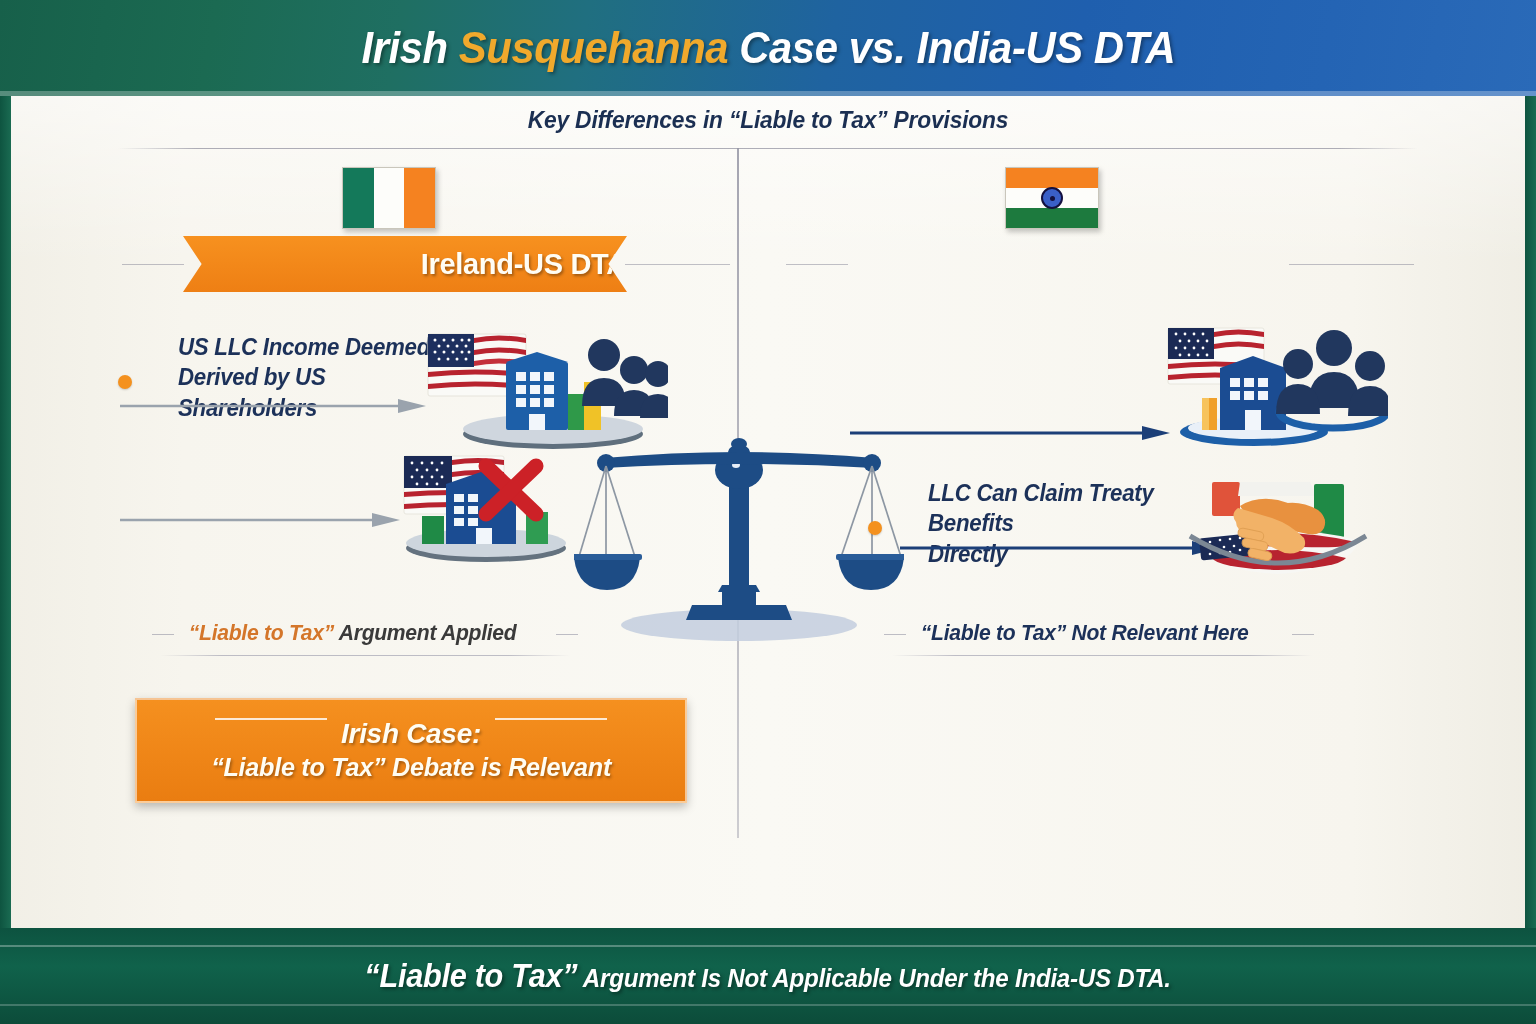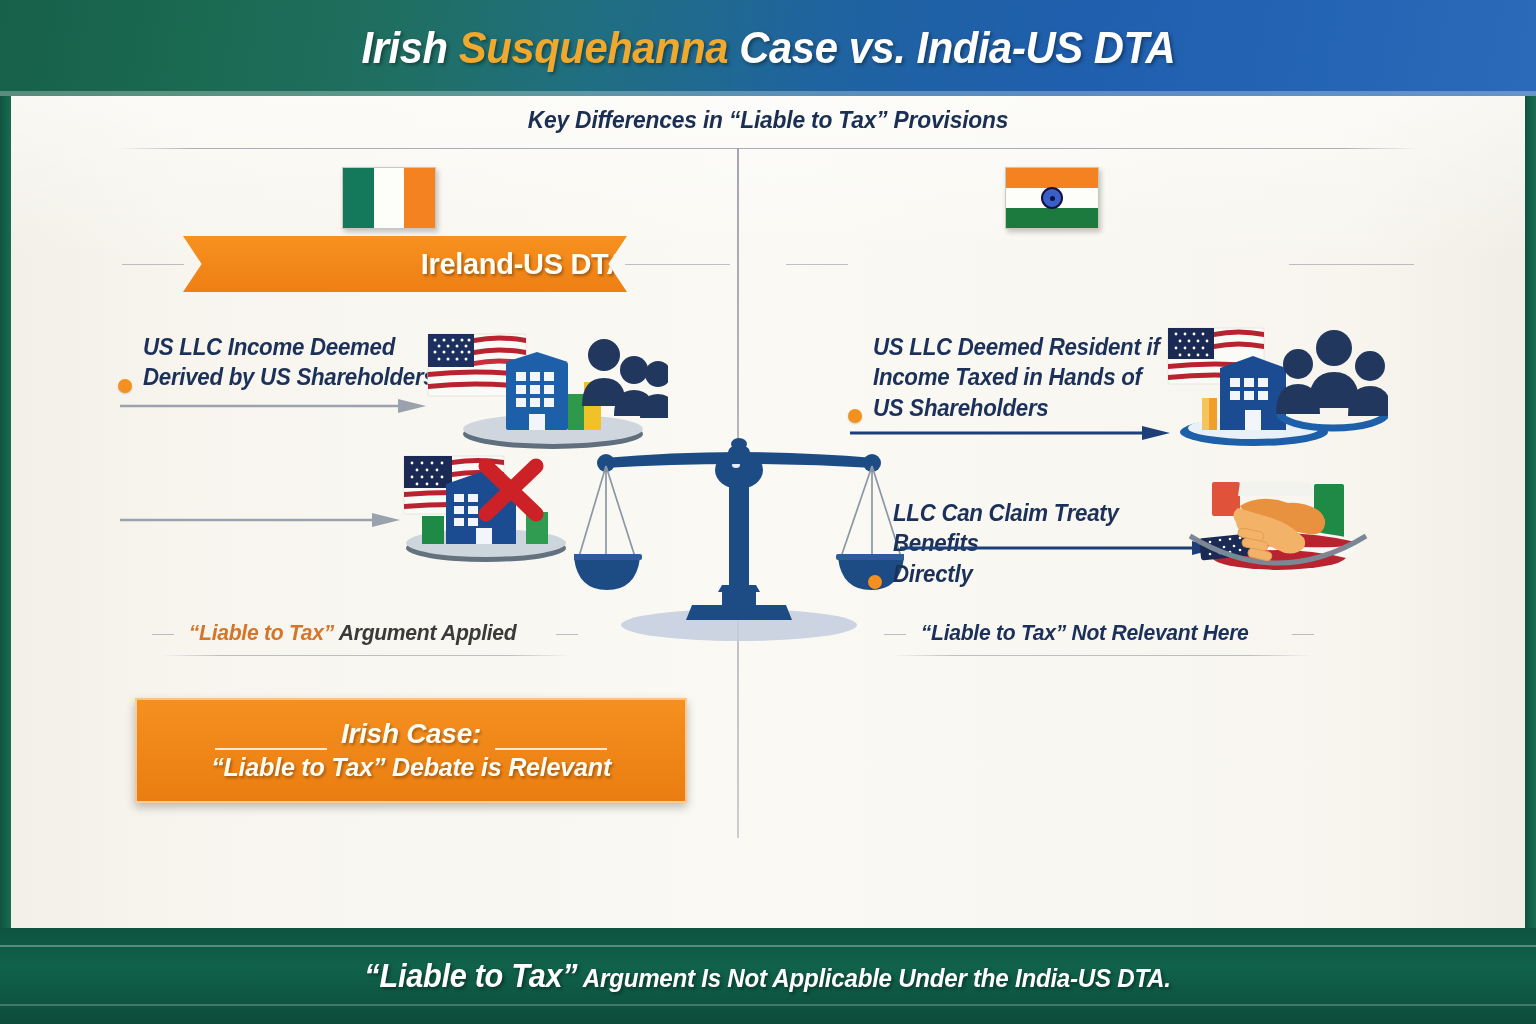--- a/index.html
+++ b/index.html
@@ -169,21 +169,21 @@
     background: rgba(120,120,140,0.45);
     top: 264px;
   }
   .ribbon-tail.l1 { left: 122px; width: 62px; }
   .ribbon-tail.l2 { left: 625px; width: 105px; }
   .ribbon-tail.r1 { left: 786px; width: 62px; }
   .ribbon-tail.r2 { left: 1289px; width: 125px; }
 
   
   .bullet-block { position: absolute; }
-  .bullet-row { display: flex; align-items: flex-end; }
+  .bullet-row { display: flex; align-items: center; gap: 35px; }
   .dot {
     flex: 0 0 auto;
     width: 14px; height: 14px;
     border-radius: 50%;
     background: #f4911e;
     margin-top: 9px;
     margin-right: 11px;
     box-shadow: 0 1px 2px rgba(0,0,0,0.18);
   }
   .bullet-text {
@@ -234,21 +234,21 @@
     height: 105px;
     display: flex;
     flex-direction: column;
     align-items: center;
     justify-content: center;
     box-shadow: 0 4px 9px rgba(0,0,0,0.25);
     border: 2px solid rgba(255,255,255,0.55);
   }
   .summary-box .title-line {
     display: flex;
-    align-items: flex-end;
+    align-items: flex-start;
     gap: 14px;
     width: 100%;
     justify-content: center;
     margin-bottom: 2px;
   }
   .summary-box .title-line .ln {
     width: 112px; height: 2px;
     background: rgba(255,255,255,0.82);
   }
   .summary-box .s-title {
@@ -534,30 +534,20 @@
         <line x1="298" y1="46" x2="266" y2="140"></line>
         <line x1="298" y1="46" x2="298" y2="140"></line>
         <line x1="298" y1="46" x2="328" y2="140"></line>
       </g>
 
       <path d="M264 138 L330 138 Q326 170 297 170 Q268 170 264 138 Z" fill="#1d4c85"></path>
       <rect x="262" y="134" width="70" height="6" rx="2" fill="#2a5d99"></rect>
     </svg>
   </div>
 
-  <div class="bullet-block" style="top:332px; left:848px; width:330px;">
-    <div class="bullet-row">
-      <div class="dot"></div>
-      <div class="bullet-text">
-        <div>US LLC Deemed Resident if</div>
-        <div>Income Taxed in Hands of</div>
-        <div>US Shareholders</div>
-      </div>
-    </div>
-  </div>
   <div class="arrow-line" style="top:425px; left:850px; width:320px;">
     <svg width="320" height="16" viewBox="0 0 320 16">
       <line x1="0" y1="8" x2="292" y2="8" stroke="#1c3f78" stroke-width="2.8"></line>
       <polygon points="292,1 320,8 292,15" fill="#1c3f78"></polygon>
     </svg>
   </div>
 
   <div class="icon-scene" style="top:322px; left:1158px; width:230px; height:128px;">
     <svg width="230" height="128" viewBox="0 0 230 128">
 
@@ -610,21 +600,21 @@
         <circle cx="176" cy="26" r="18"></circle>
         <path d="M150 86 Q150 50 176 50 Q202 50 202 86 Z"></path>
         <circle cx="140" cy="42" r="15"></circle>
         <path d="M118 92 Q118 62 140 62 Q162 62 162 92 Z"></path>
         <circle cx="212" cy="44" r="15"></circle>
         <path d="M190 94 Q190 64 212 64 Q234 64 234 94 Z"></path>
       </g>
     </svg>
   </div>
 
-  <div class="bullet-block" style="top:478px; left:868px; width:350px;margin-top:20px;">
+  <div class="bullet-block" style="top:478px; left:868px; width:350px;">
     <div class="bullet-row">
       <div class="dot"></div>
       <div class="bullet-text">
         <div>LLC Can Claim Treaty Benefits</div>
         <div>Directly</div>
       </div>
     </div>
   </div>
   <div class="arrow-line" style="top:540px; left:900px; width:320px;">
     <svg width="320" height="16" viewBox="0 0 320 16">

